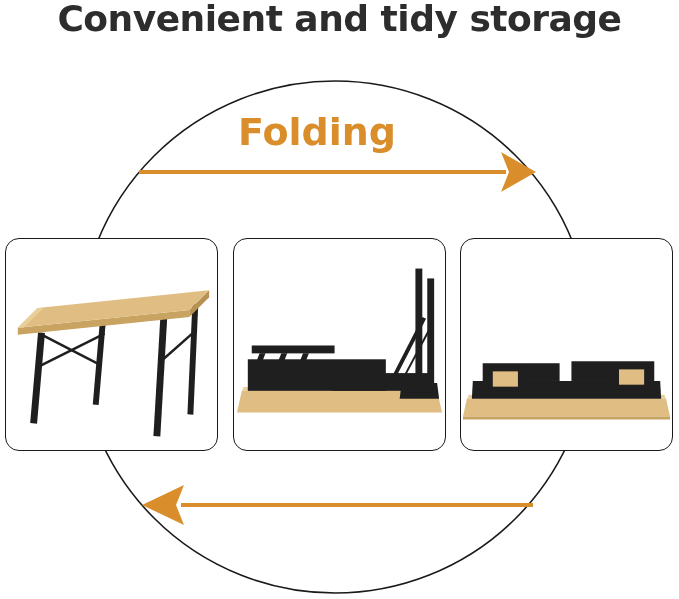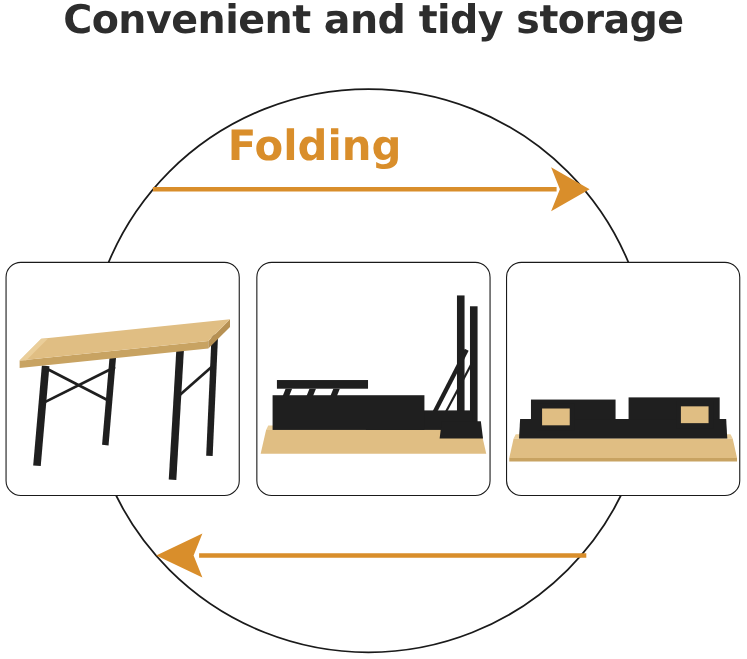--- a/index.html
+++ b/index.html
@@ -15,21 +15,21 @@
     position:absolute;left:0;top:-2px;width:679px;
     text-align:center;
     font-size:36px;font-weight:bold;letter-spacing:-0.5px;
     color:var(--c-title,#2d2d2d);
   }
   #cycle-diagram{position:absolute;left:0;top:0;z-index:1;}
   .circle-outline{fill:none;stroke:var(--c-outline,#1a1a1a);stroke-width:1.6px;}
   .arrow-line{stroke:var(--c-accent,#d98e2b);stroke-width:4px;}
   .arrow-head{fill:var(--c-accent,#d98e2b);}
   .cycle-label{
-    position:absolute;z-index:3;width:220px;text-align:left;
+    position:absolute;z-index:3;width:220px;text-align:center;
     font-size:38px;font-weight:bold;line-height:1.1;
     color:var(--c-accent,#d98e2b);
   }
   .label-folding{left:207px;top:112px;}
   .label-opening{left:231px;top:520px;}
   .stage-box{
     position:absolute;z-index:2;top:238px;
     width:213px;height:213px;
     background:#fff;
     border:1.6px solid var(--c-outline,#1a1a1a);

